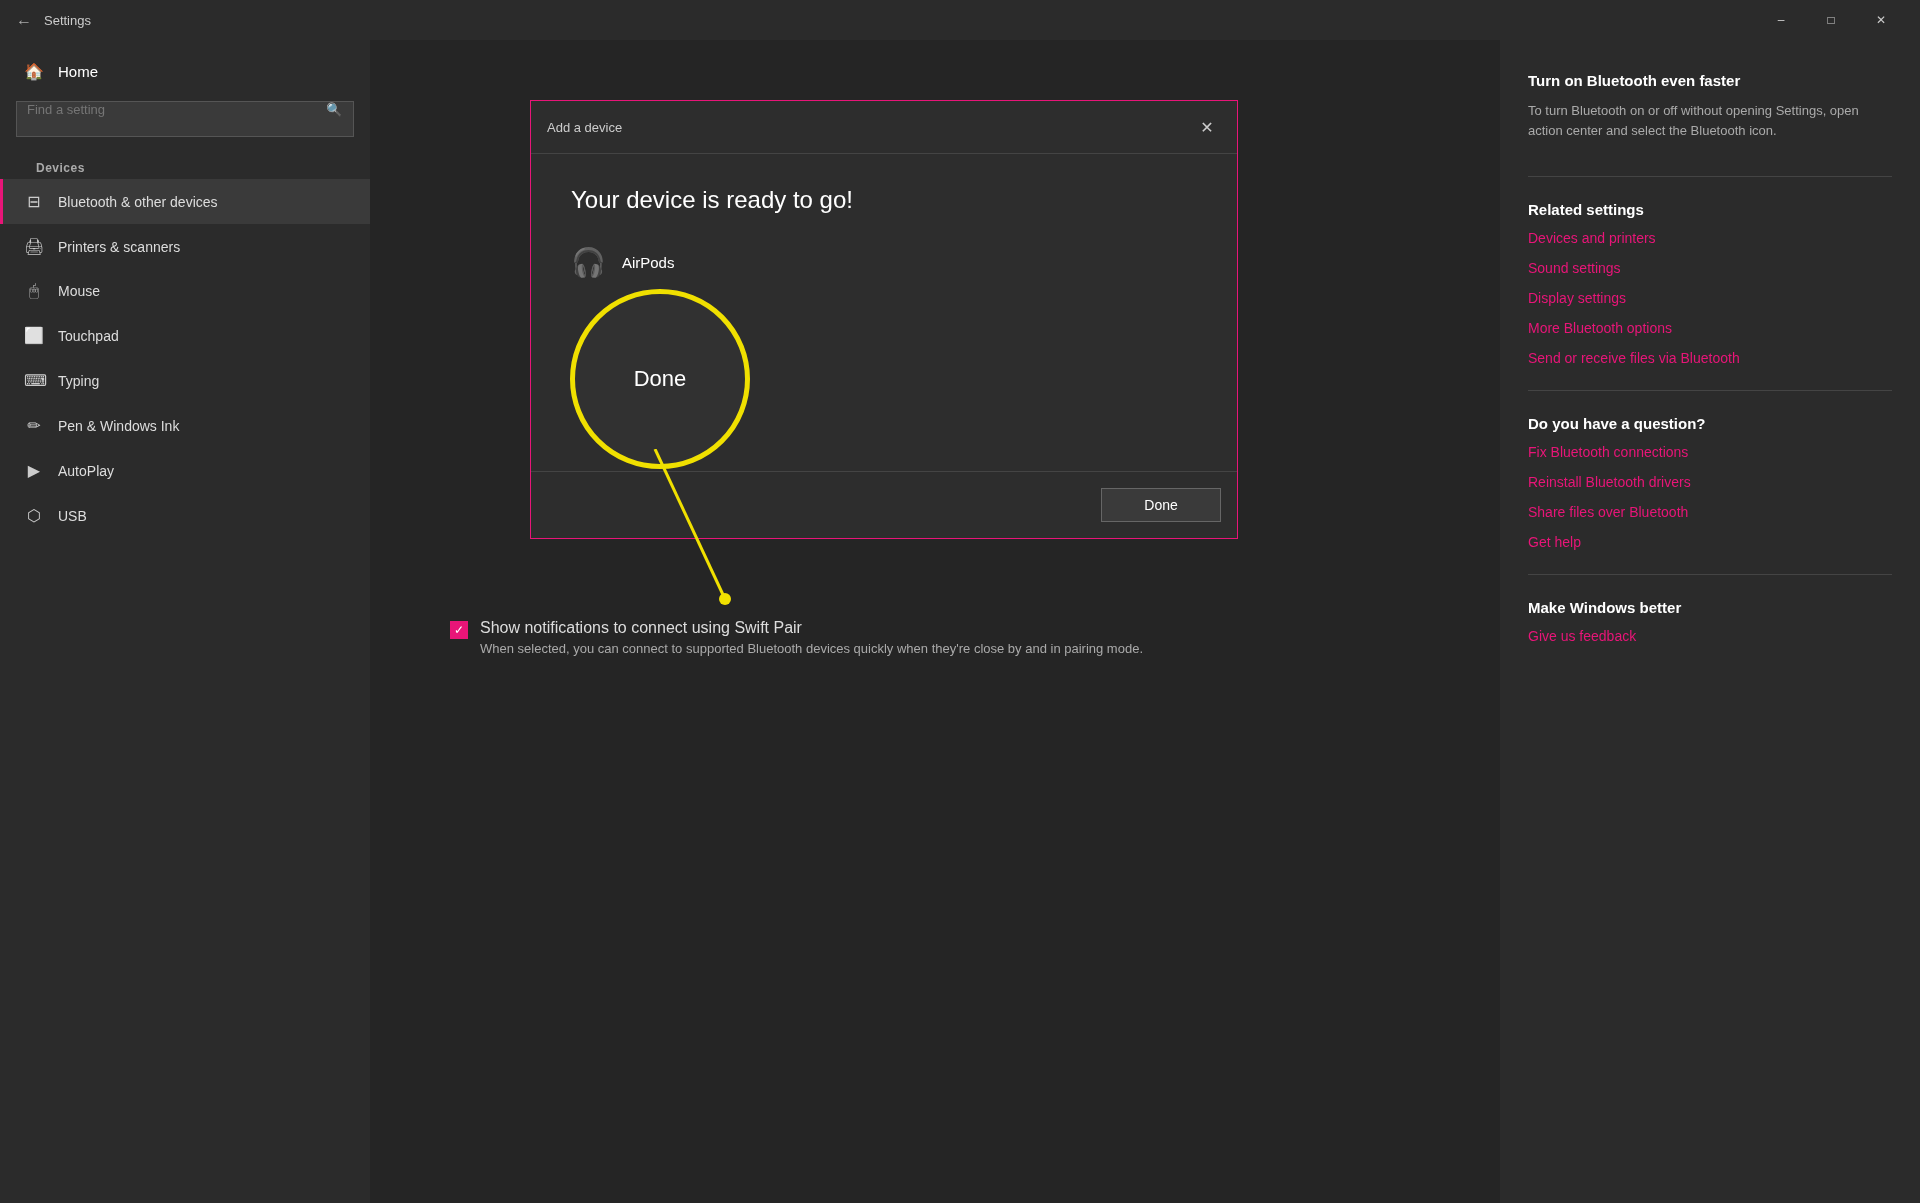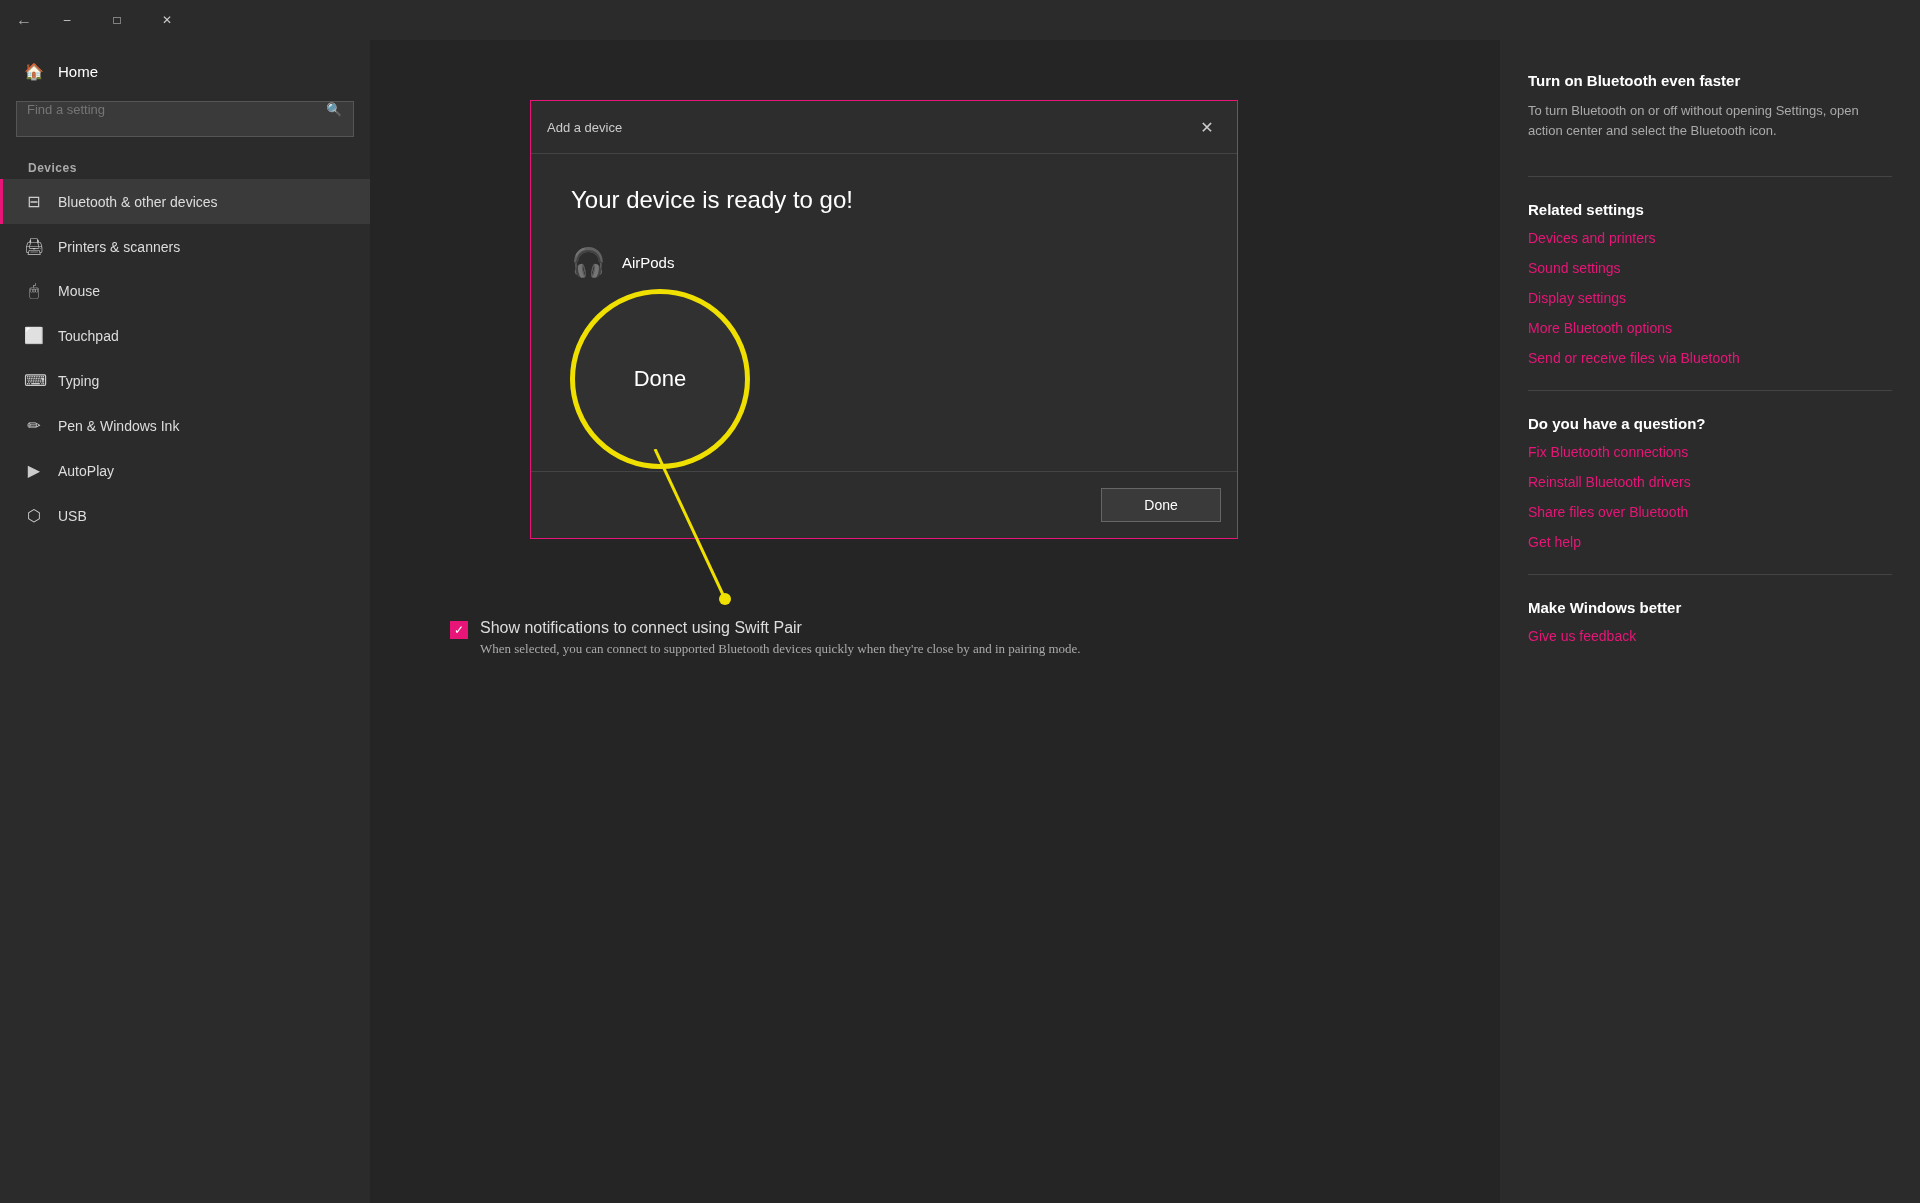--- a/index.html
+++ b/index.html
@@ -90,21 +90,21 @@
       border: none;
       outline: none;
       color: #aaa;
       font-size: 13px;
       flex: 1;
     }
     .sidebar-search-icon { color: #aaa; font-size: 13px; }
     .sidebar-section-title {
       font-size: 12px;
       color: #aaa;
-      padding: 8px 28px 4px;
+      padding: 8px 36px 4px;
       font-weight: 600;
       letter-spacing: 0.5px;
     }
     .sidebar-item {
       display: flex;
       align-items: center;
       gap: 14px;
       padding: 13px 24px;
       font-size: 14px;
       cursor: pointer;
@@ -240,21 +240,20 @@
       font-size: 12px;
     }
     .swift-text {
       font-size: 16px;
       color: #ddd;
     }
     .swift-desc {
       font-size: 13px;
       color: #aaa;
       margin-top: 4px;
-      font-family: Liberation Serif, serif;
     }
 
     
     .right-panel {
       width: 420px;
       background: #2b2b2b;
       flex-shrink: 0;
       padding: 32px 28px;
       overflow-y: auto;
     }
@@ -282,20 +281,21 @@
       text-decoration: none;
       margin-bottom: 14px;
       cursor: pointer;
     }
   </style>
 </head>
 <body>
 
 <div class="titlebar">
   <span class="titlebar-back">←</span>
+  <span class="titlebar-title">Settings</span>
   <div class="titlebar-controls">
     <button class="titlebar-btn">–</button>
     <button class="titlebar-btn">□</button>
     <button class="titlebar-btn close">✕</button>
   </div>
 </div>
 
 <div class="main-layout">
 
   <div class="sidebar">

